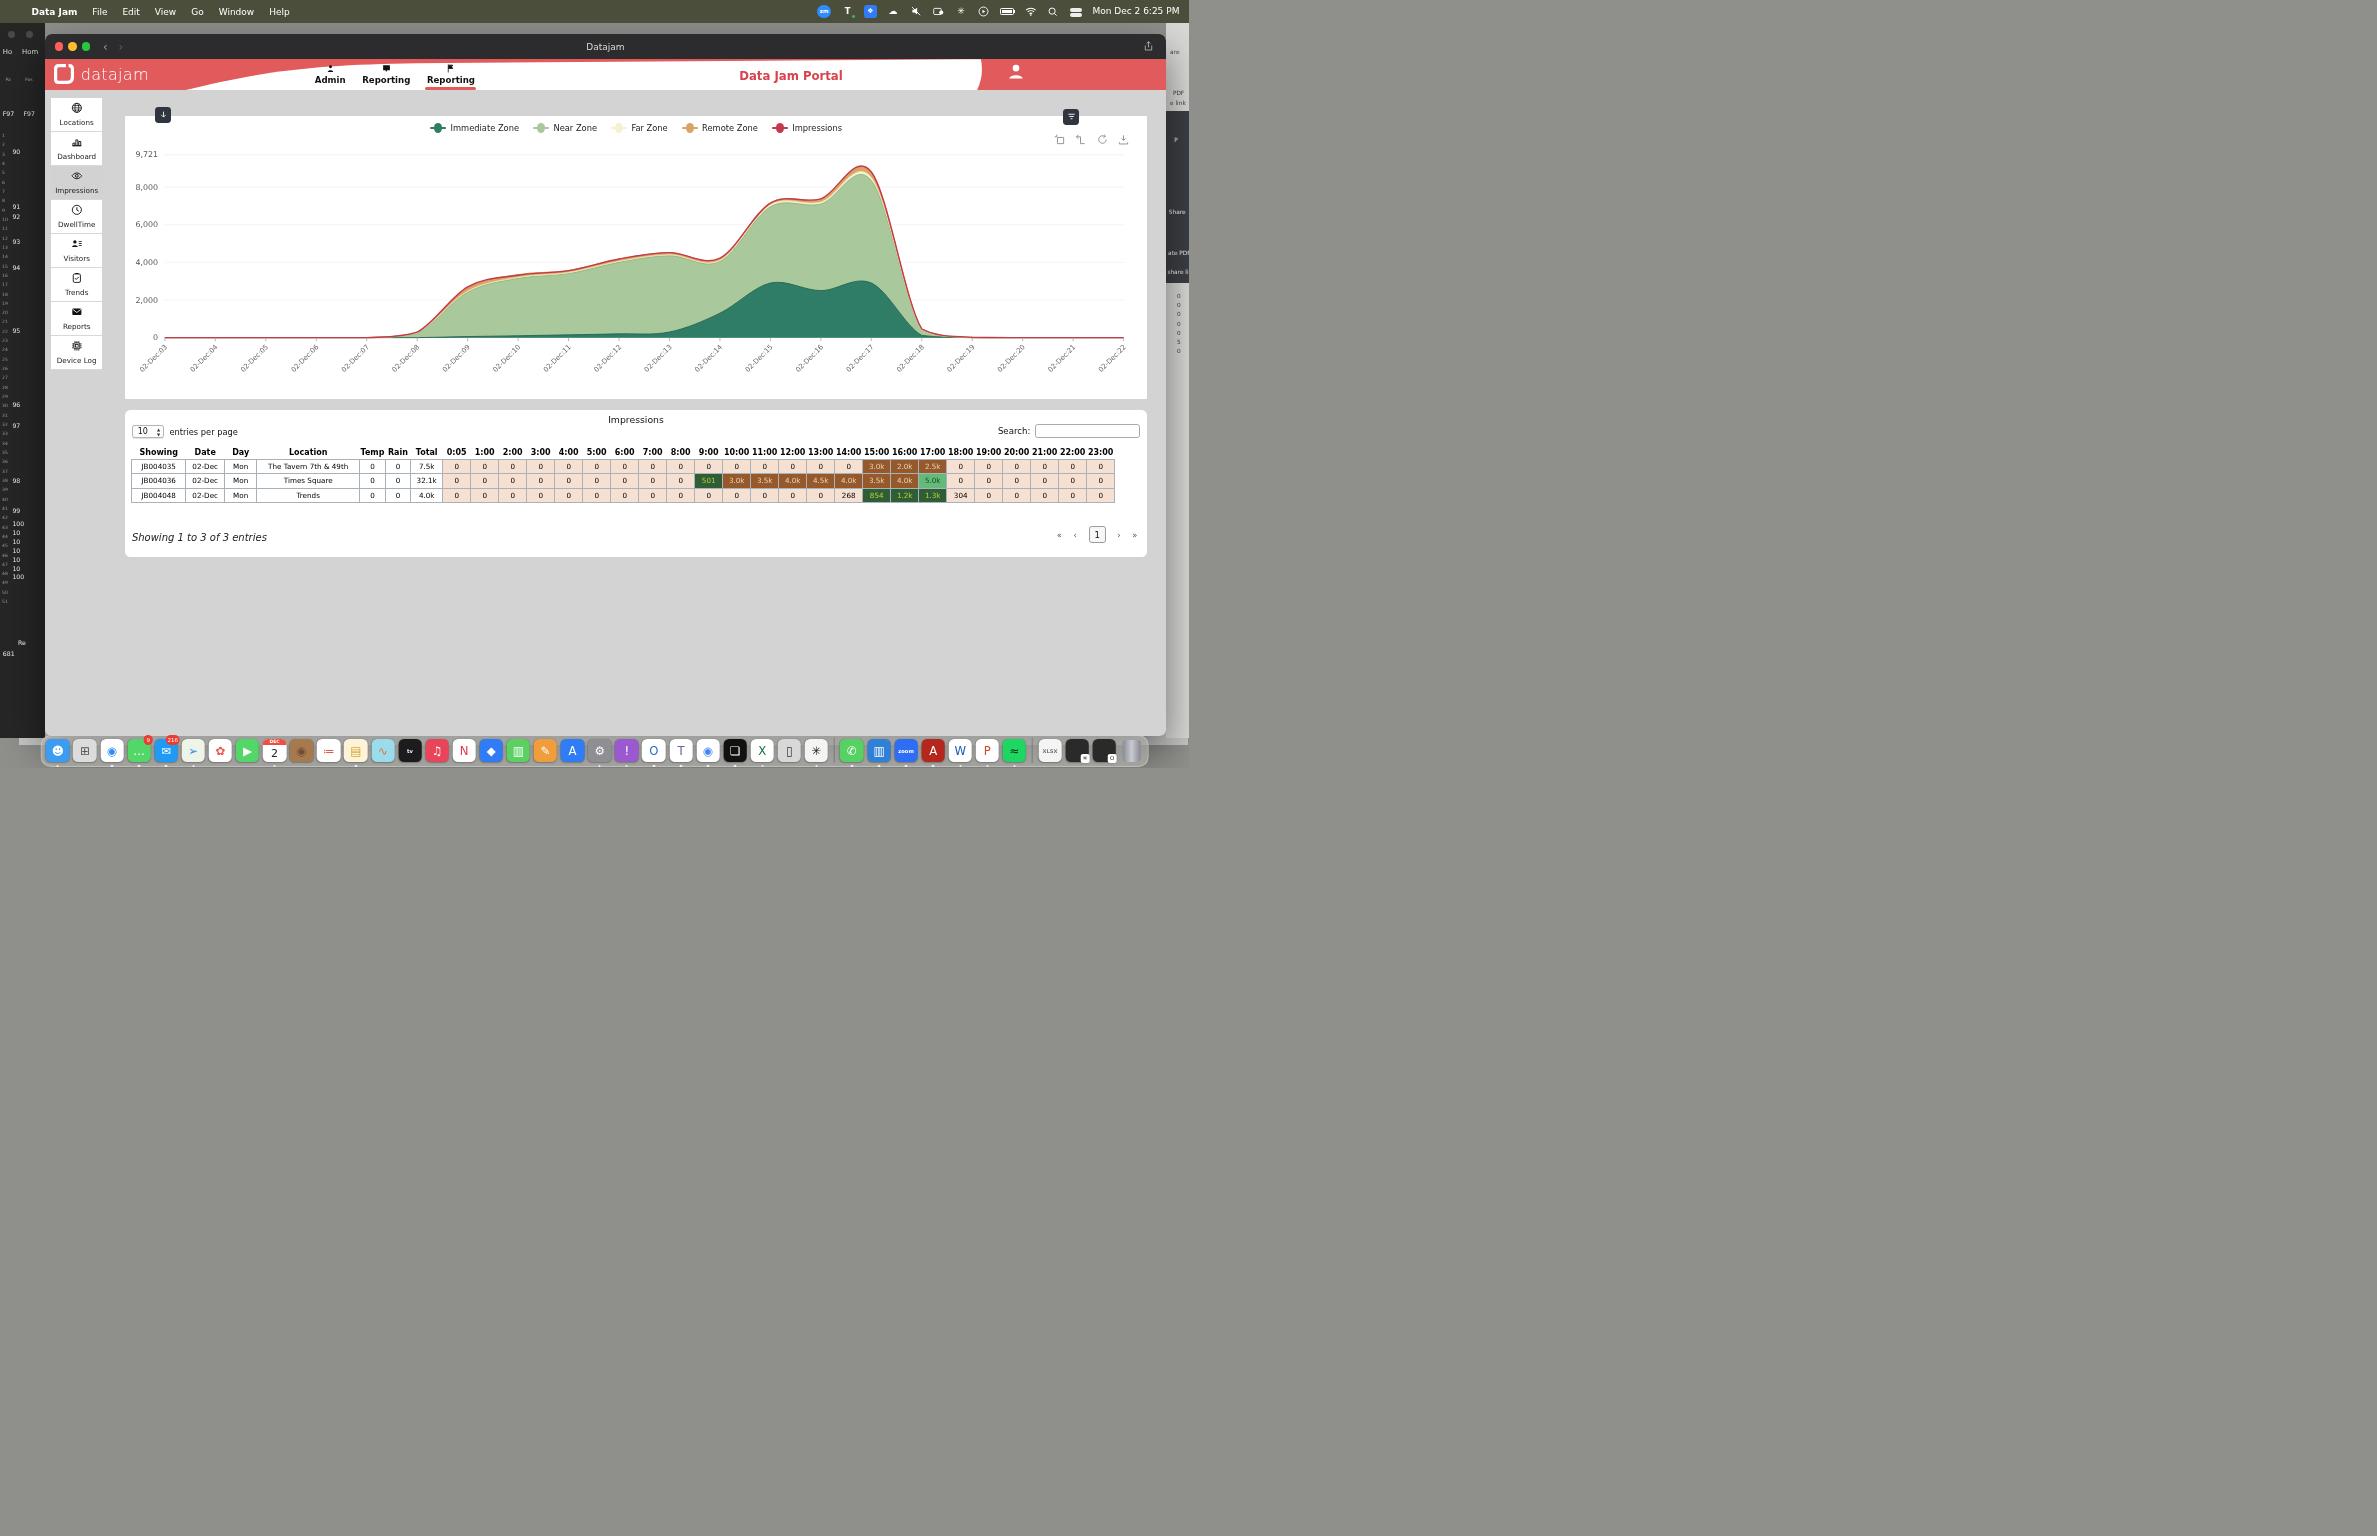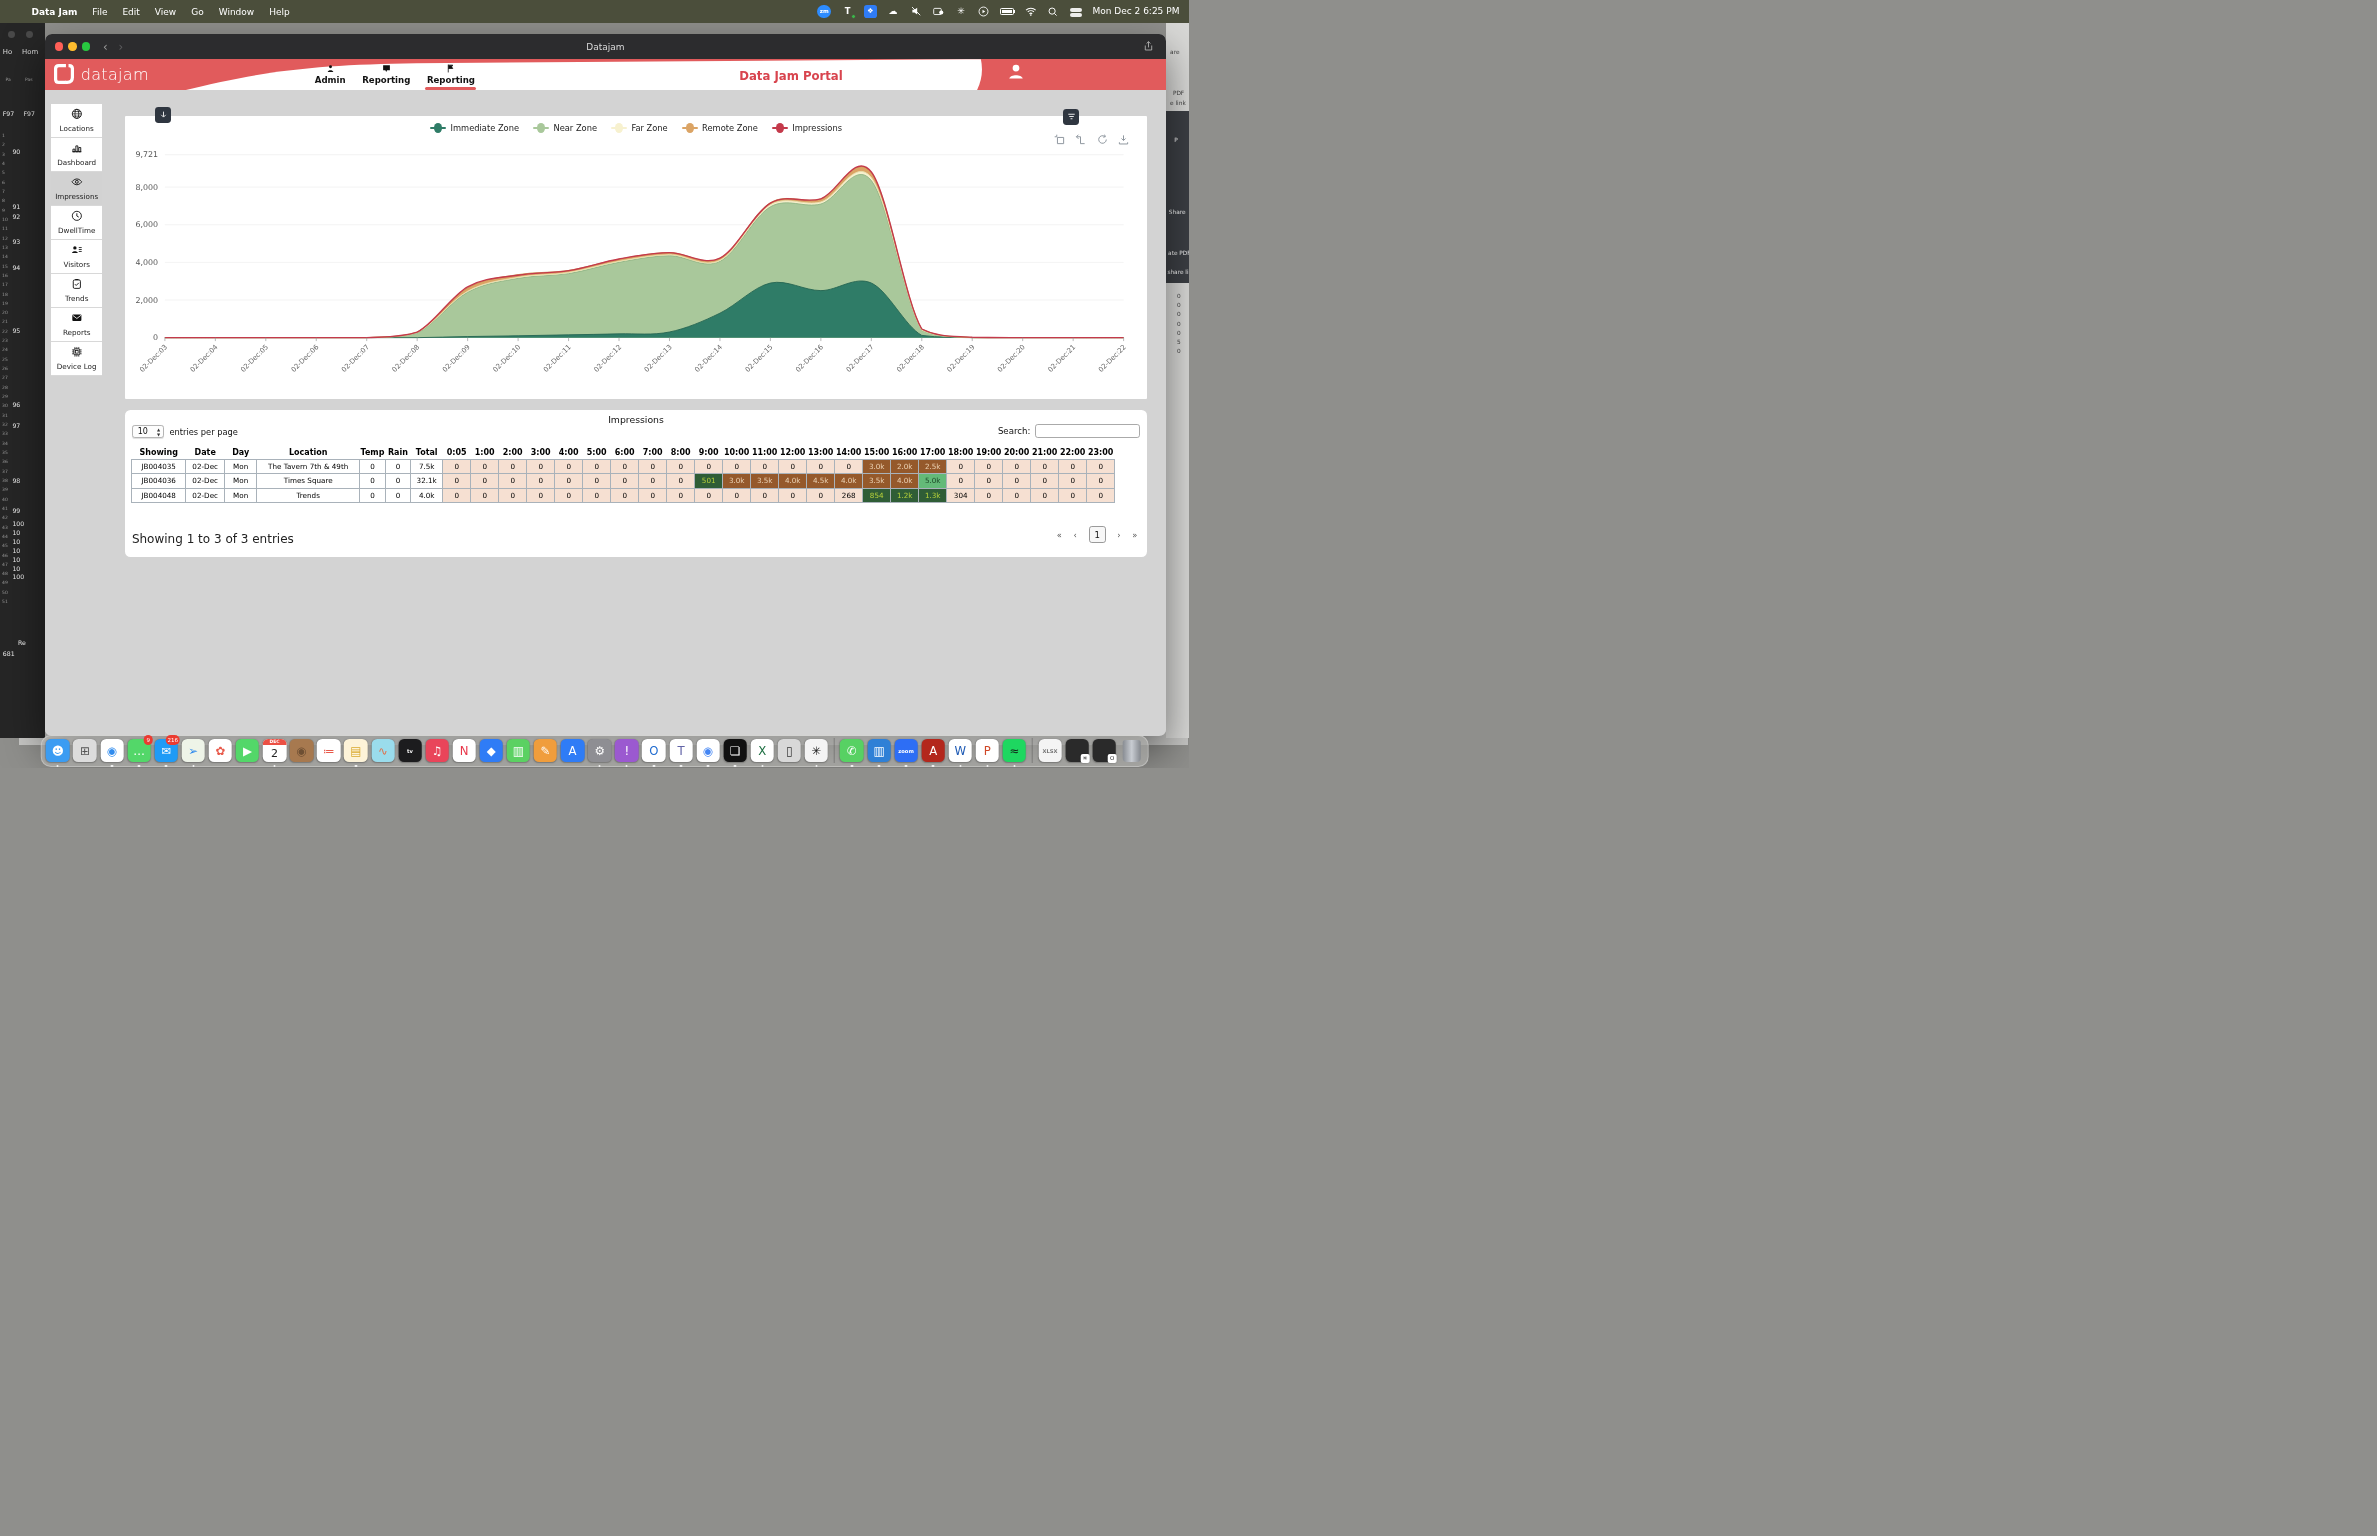--- a/index.html
+++ b/index.html
@@ -60,21 +60,21 @@
   .hdr-tabs{position:absolute;left:267px;top:3.4px;display:flex;gap:11px;}
   .hdr-tab{display:flex;flex-direction:column;align-items:center;gap:0.7px;color:#111;font-size:8.6px;font-weight:600;
     padding:1.4px 2.8px;position:relative;cursor:pointer;}
   .hdr-tab svg{width:9px;height:9px;}
   .hdr-tab.active:after{content:'';position:absolute;left:1.4px;right:1.4px;bottom:-3.4px;height:2.8px;background:#e15b5c;border-radius:2.1px;}
   .portal-title{position:absolute;left:674px;top:9.6px;width:144px;text-align:center;color:#d8444e;font-size:11.7px;font-weight:700;}
   .hdr-user{position:absolute;right:141px;top:3.4px;color:#fff;}
 
   
   .content{position:absolute;left:0;top:56px;width:100%;height:645px;background:#d3d3d3;}
-  .sidebar{position:absolute;left:6.2px;top:14px;width:51px;}
+  .sidebar{position:absolute;left:6.2px;top:8px;width:51px;}
   .sb-item{height:34px;background:#fff;border-bottom:0.7px solid #d8d8d8;display:flex;flex-direction:column;
     align-items:center;justify-content:center;gap:2.1px;cursor:pointer;}
   .sb-item.active{background:#d2d2d2;}
   .sb-item svg{width:11.7px;height:11.7px;}
   .sb-label{font-size:7.2px;color:#1a1a1a;}
 
   .sq-btn{position:absolute;width:16px;height:16px;background:#2f3640;border-radius:3.4px;color:#e8e8e8;
     display:flex;align-items:center;justify-content:center;cursor:pointer;z-index:5;}
   .sq-btn svg{width:9px;height:9px;}
 
@@ -96,21 +96,21 @@
   .pp-select .arrows{position:absolute;right:2.8px;top:0.7px;font-size:4.1px;line-height:5.5px;color:#333;}
   .search-wrap{position:absolute;right:6.9px;top:13.8px;display:flex;align-items:center;gap:4.8px;font-size:8.6px;color:#111;}
   .search-input{width:105px;height:14.4px;border:0.7px solid #aaa;border-radius:2.8px;background:#fff;}
   .data-table{position:absolute;left:6.2px;top:36px;border-collapse:collapse;table-layout:fixed;}
   .data-table th{font-size:8px;font-weight:700;color:#000;padding:2.1px 0.7px;white-space:nowrap;}
   .data-table td{font-size:7.2px;color:#000;text-align:center;padding:2.1px 0.7px;border:0.7px solid #a9b2ba;white-space:nowrap;overflow:hidden;}
   td.c-base{background:#f6e0d2;}
   td.c-brown{background:#95592b;color:#ecd3b5;}
   td.c-gdark{background:#2f5d36;color:#b8d23a;}
   td.c-gmid{background:#64ba78;color:#1d4a28;}
-  .tbl-footer{position:absolute;left:6.9px;top:122px;font-size:12px;color:#222;}
+  .tbl-footer{position:absolute;left:6.9px;top:122px;font-size:10px;color:#222;font-style:italic;}
   .pager{position:absolute;right:9.6px;top:116px;display:flex;align-items:center;gap:11.7px;font-size:8.3px;color:#555;}
   .pg-btn{cursor:pointer;}
   .pg-current{width:17px;height:17px;border:0.7px solid #9a9a9a;border-radius:2.8px;background:#f7f7f7;color:#111;
     display:flex;align-items:center;justify-content:center;font-size:8.6px;}
 
   
   .dock{position:absolute;left:50%;bottom:1.4px;transform:translateX(-50%);height:32px;background:rgba(185,185,183,.62);
     border:0.7px solid rgba(255,255,255,.28);border-radius:10.3px;display:flex;align-items:center;gap:2.1px;
     padding:0 4.1px;z-index:60;}
   .dock-item{position:relative;width:25px;height:27.5px;display:flex;align-items:center;justify-content:center;cursor:pointer;}

